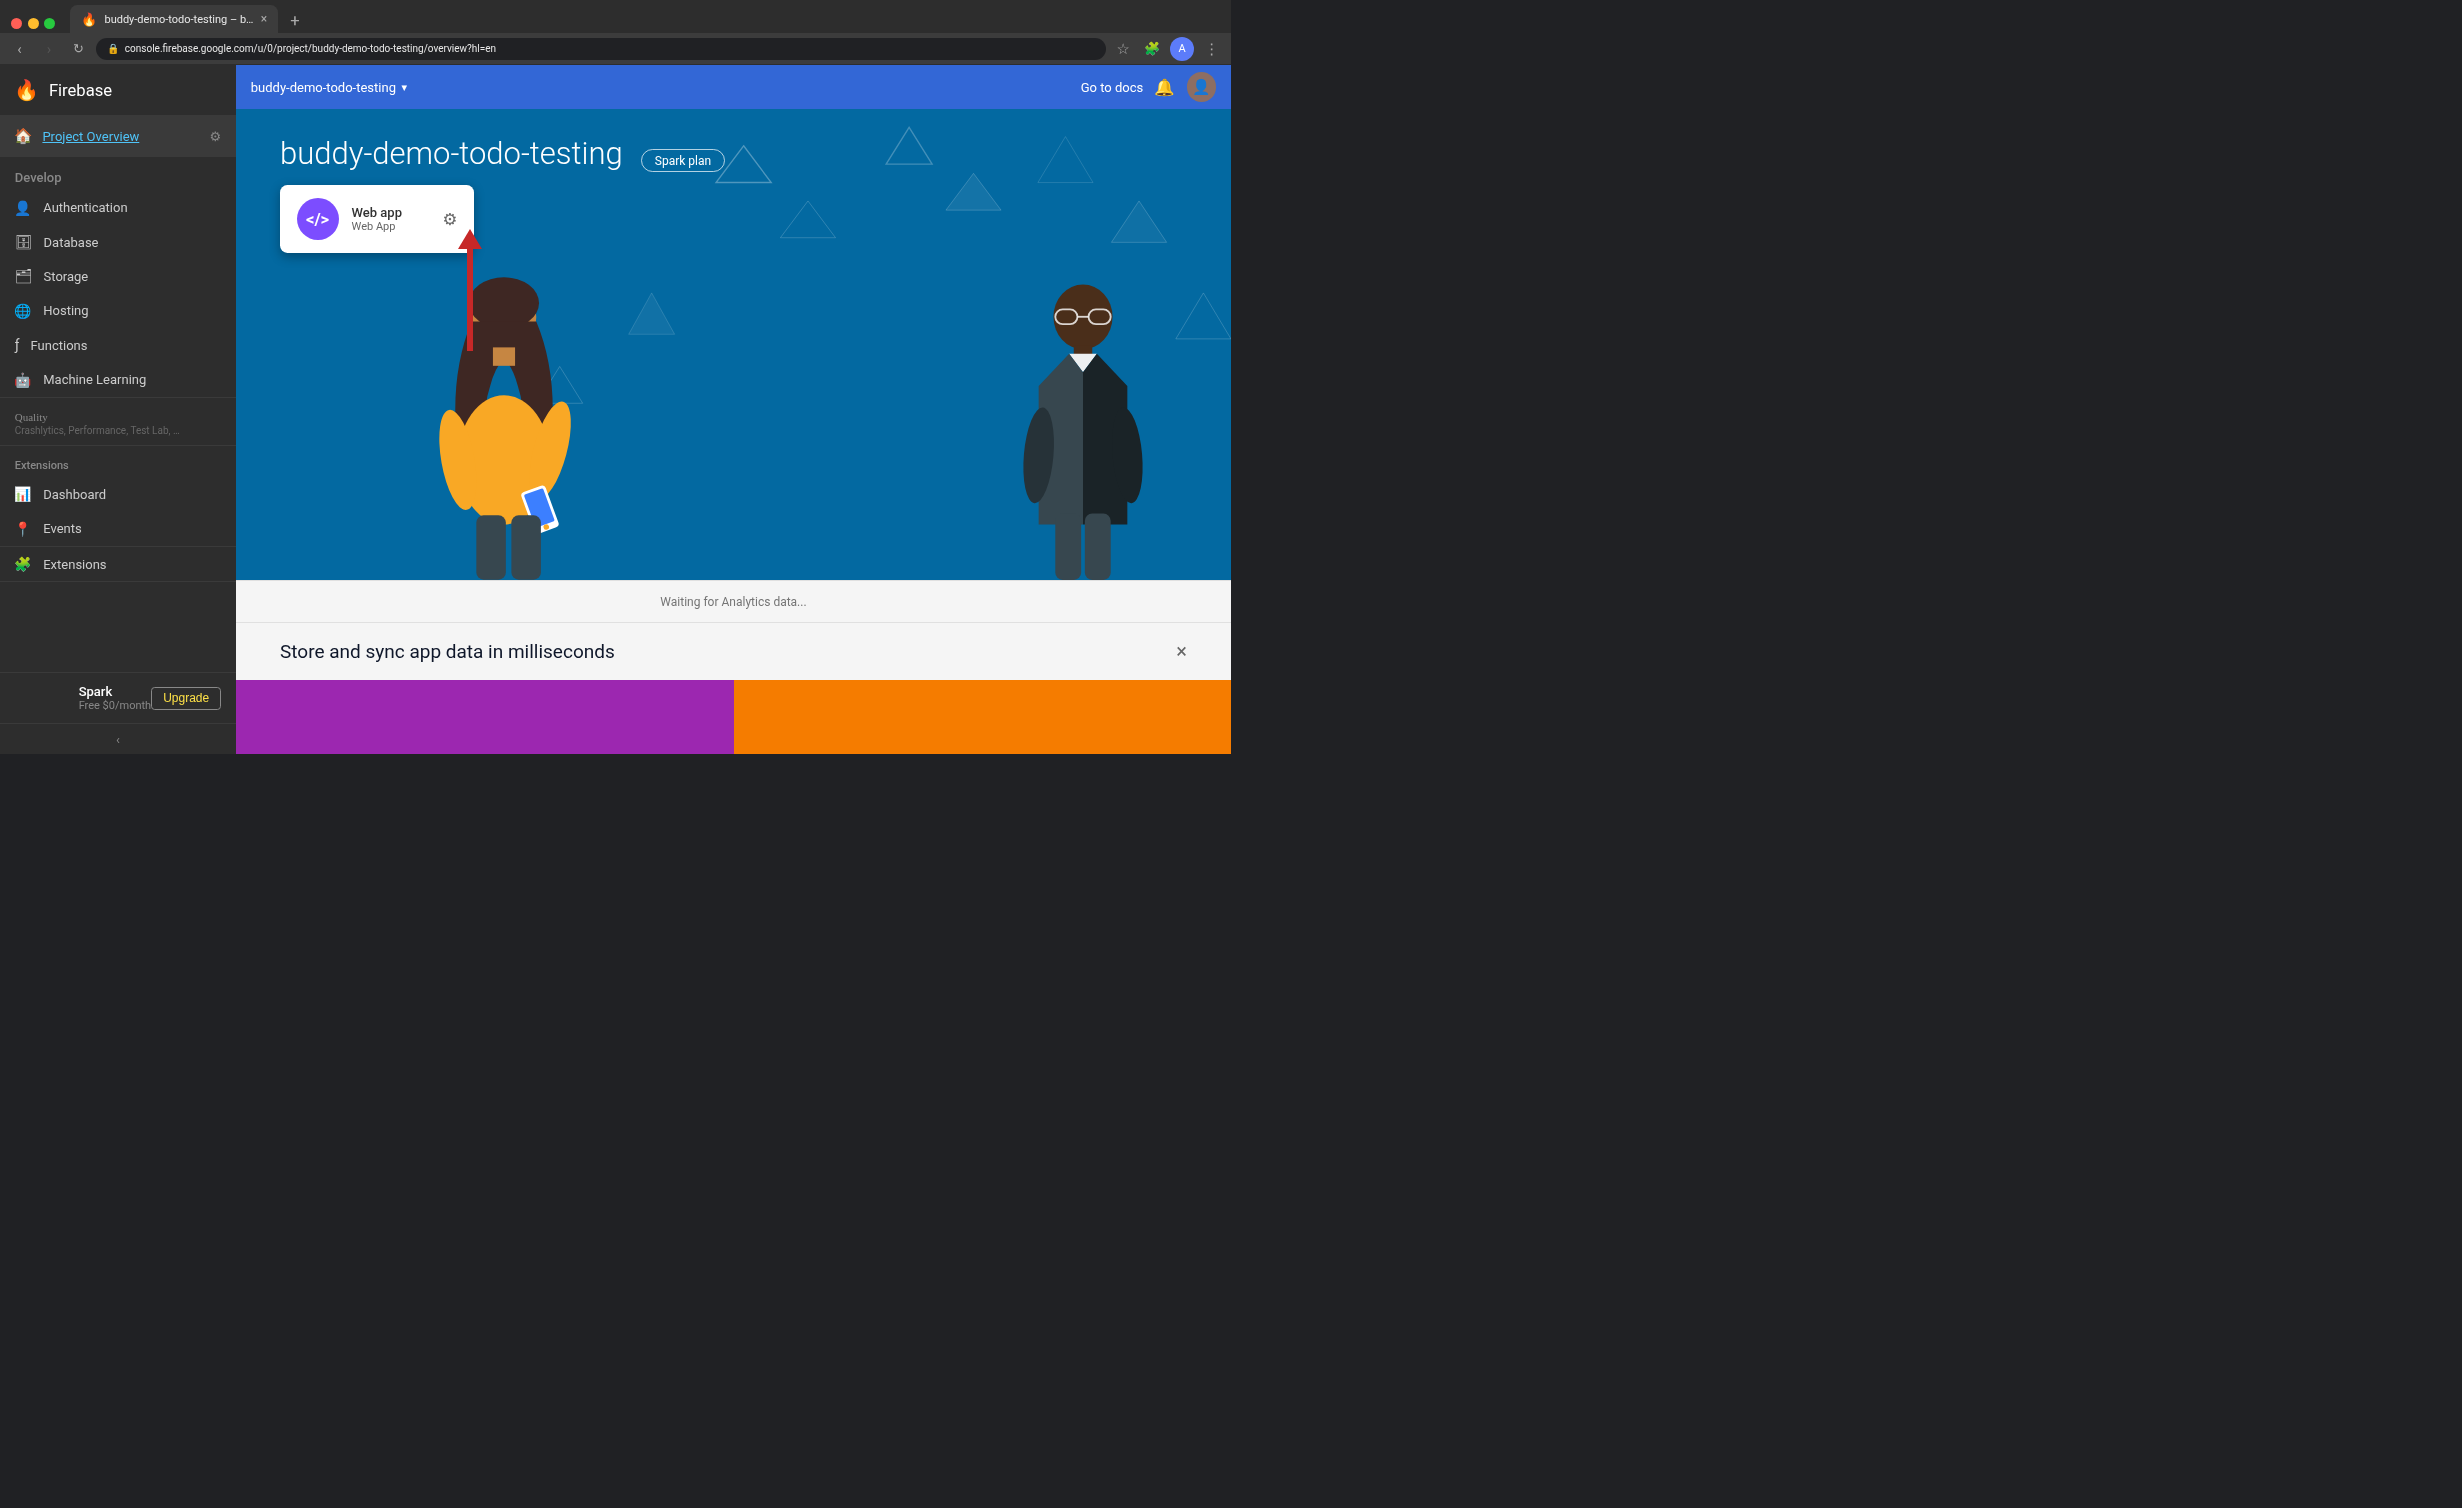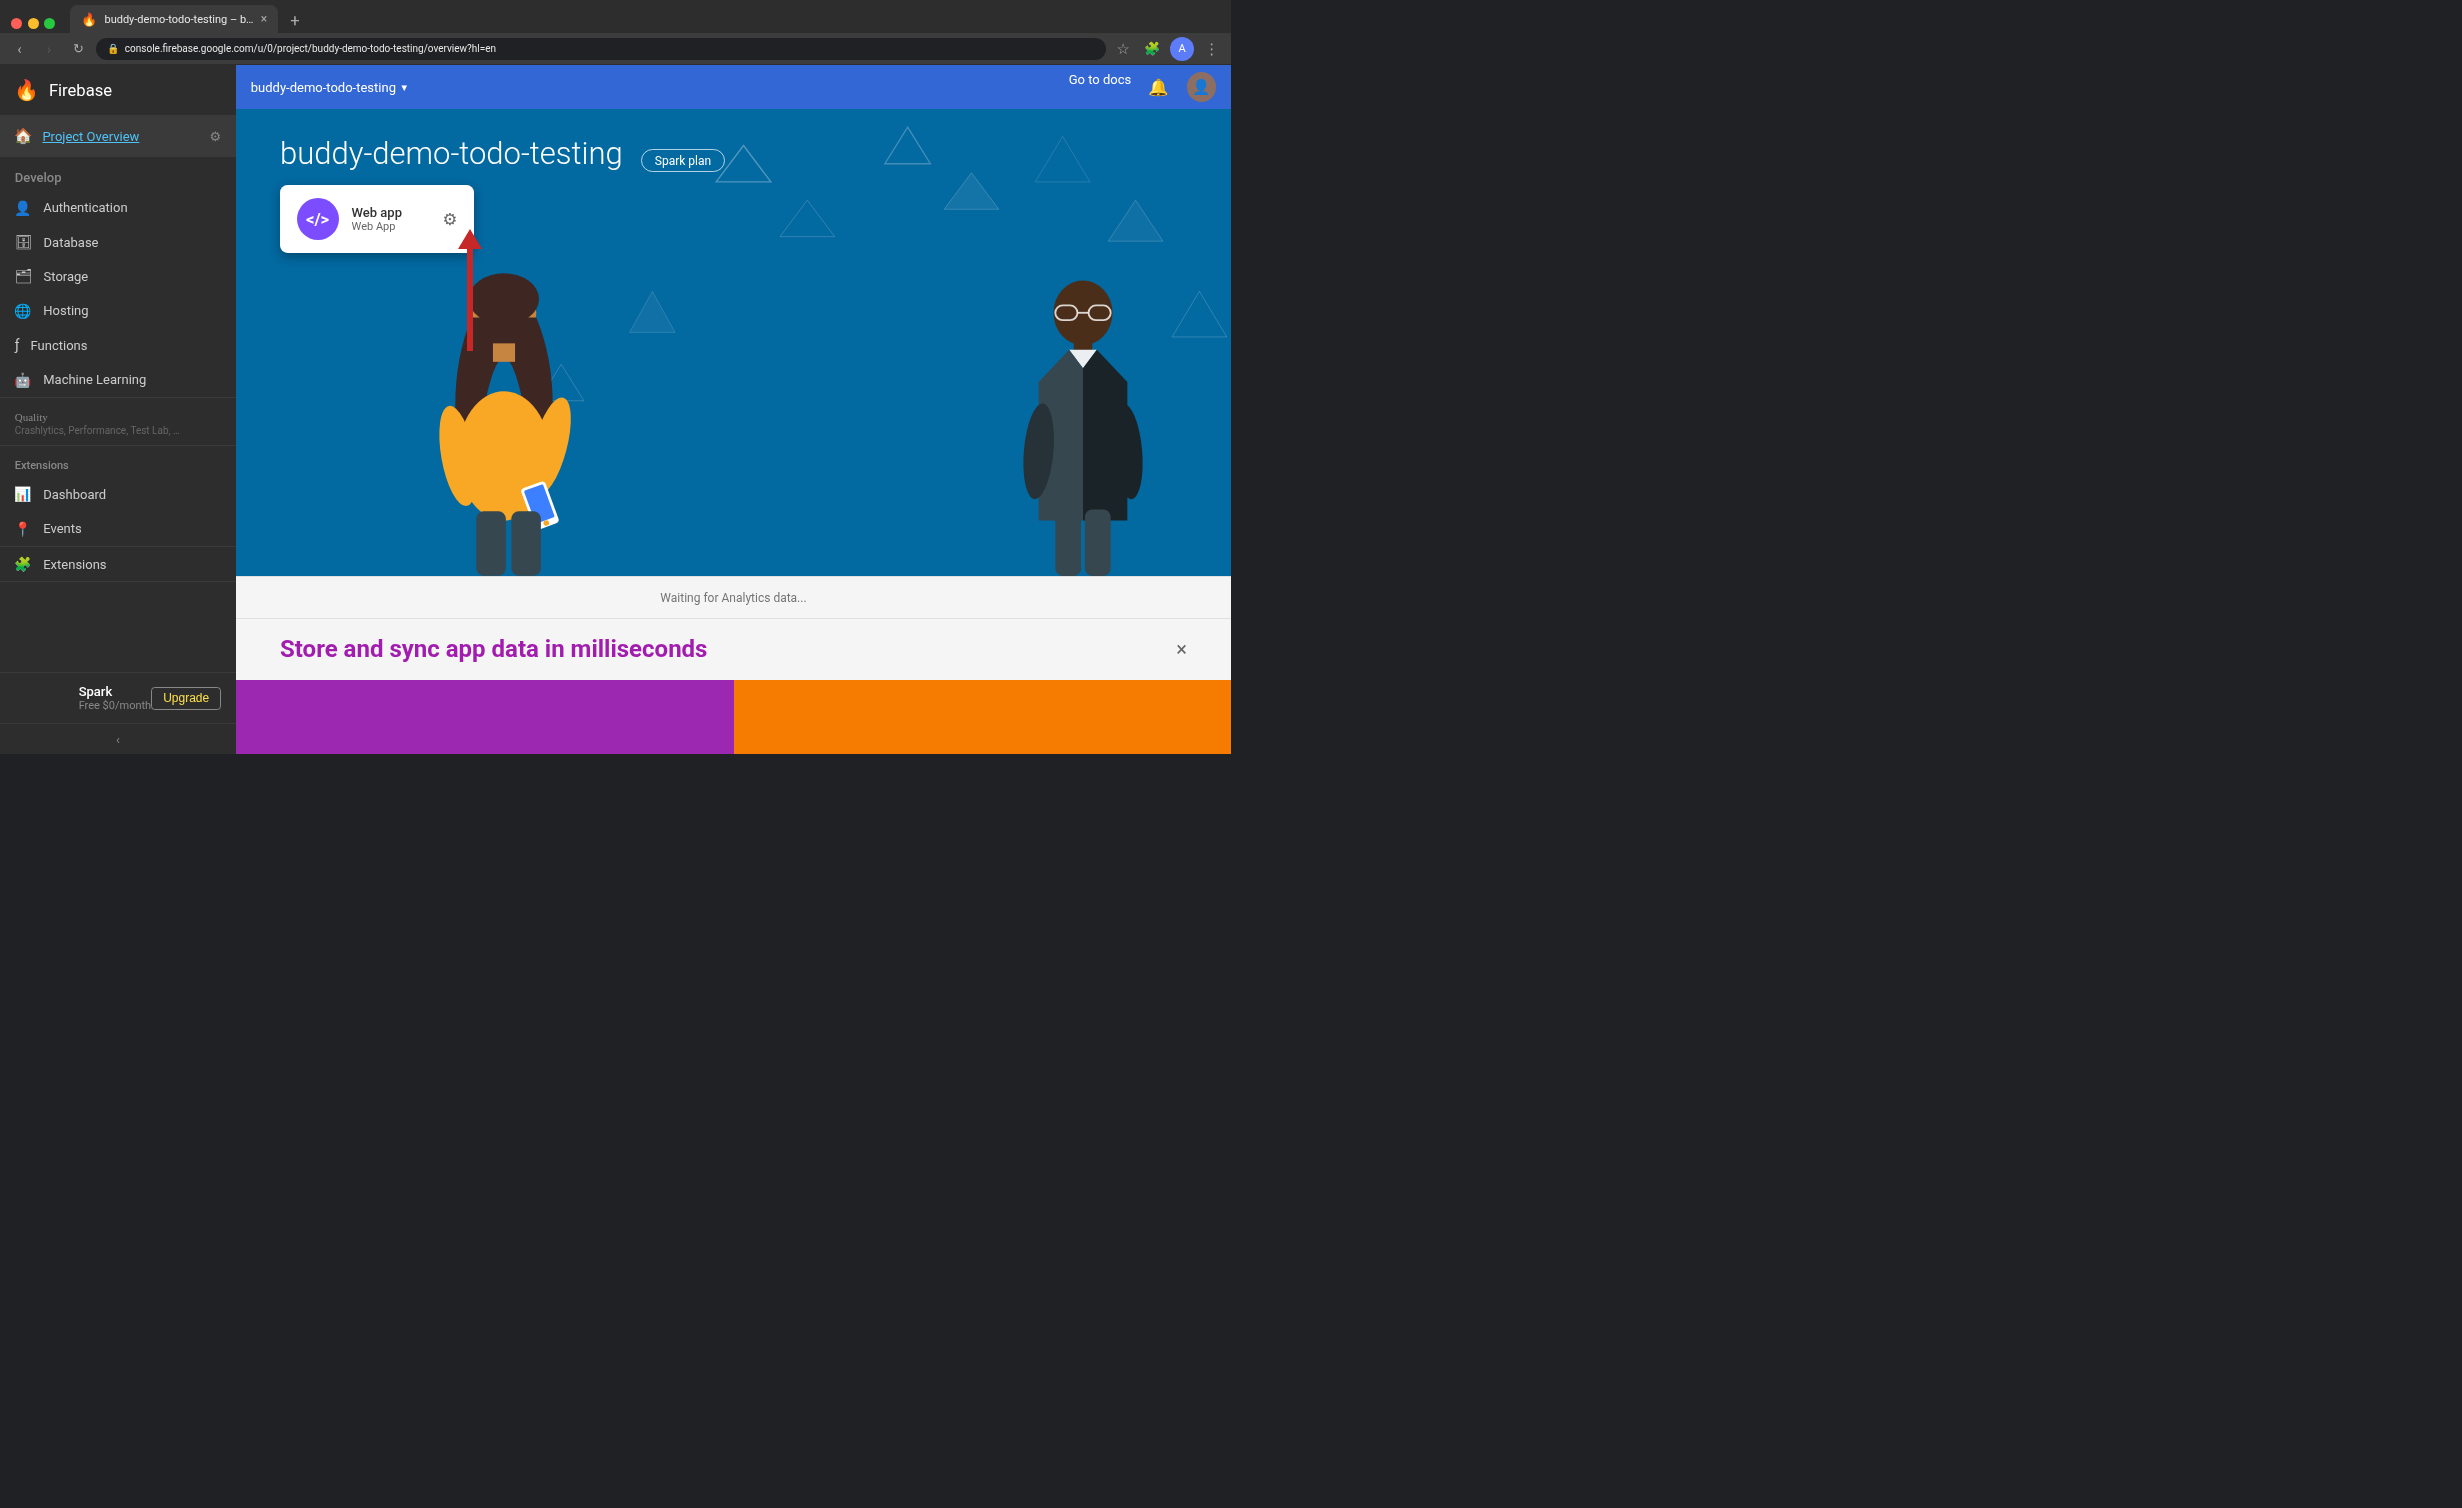--- a/index.html
+++ b/index.html
@@ -122,21 +122,21 @@
     <div style="display:flex; align-items:center; justify-content:center; padding:7.4px; cursor:pointer; color:#888; border-top:0.9px solid #3a3a3a;">‹</div>
   </div>
 
   <div style="flex:1; display:flex; flex-direction:column; overflow:hidden;">
 
     <div style="background:#3367d6; height:44px; display:flex; align-items:center; justify-content:space-between; padding:0 14.8px; flex-shrink:0;">
       <div style="display:flex; align-items:center; gap:5.5px;">
         <span style="color:#fff; font-size:13px;">buddy-demo-todo-testing</span>
         <span style="color:#fff; font-size:11px; cursor:pointer;">▾</span>
       </div>
-      <div style="display:flex; gap:13px;">
+      <div style="display:flex; align-items:center; gap:7px;">
         <a style="color:#fff; font-size:13px; cursor:pointer; text-decoration:none;">Go to docs</a>
         <span style="color:#fff; font-size:16.6px; cursor:pointer; width:29.5px; height:29.5px; display:flex; align-items:center; justify-content:center;">🔔</span>
         <div style="width:29.5px; height:29.5px; border-radius:50%; background:#8d6e63; overflow:hidden; cursor:pointer; display:flex; align-items:center; justify-content:center; font-size:14.8px;">👤</div>
       </div>
     </div>
 
     <div style="background:#0369a1; flex:1; position:relative; overflow:hidden; display:flex; flex-direction:column;">
 
       <div style="padding:26px 44px 14.8px;">
         <span style="color:#fff; font-size:31px; font-weight:300; margin-right:14.8px;">buddy-demo-todo-testing</span>
@@ -225,21 +225,21 @@
           <rect x="82" y="268" width="28" height="72" rx="8" fill="#37474f"></rect>
         </svg>
       </div>
     </div>
 
     <div style="background:#f5f5f5; padding:13px 14.8px; text-align:center; border-top:0.9px solid #e0e0e0; flex-shrink:0;">
       <span style="color:#757575; font-size:12px;">Waiting for Analytics data...</span>
     </div>
 
     <div style="background:#f5f5f5; padding:16.6px 44px; flex-shrink:0; display:flex; align-items:center; justify-content:space-between; border-top:0.9px solid #e0e0e0;">
-      <span style="font-size:24px; font-weight:700; color:#a21caf; flex:1;">Store and sync app data in milliseconds</span>
+      <span style="font-size:19px; font-weight:400; color:#0f172a; flex:1;">Store and sync app data in milliseconds</span>
       <span style="color:#666; cursor:pointer; font-size:20px; margin-left:14.8px;">×</span>
     </div>
 
     <div style="display:flex; height:74px; flex-shrink:0; overflow:hidden;">
       <div style="flex:1; background:#9c27b0; cursor:pointer;"></div>
       <div style="flex:1; background:#f57c00; cursor:pointer;"></div>
     </div>
 
   </div>
 </div>

